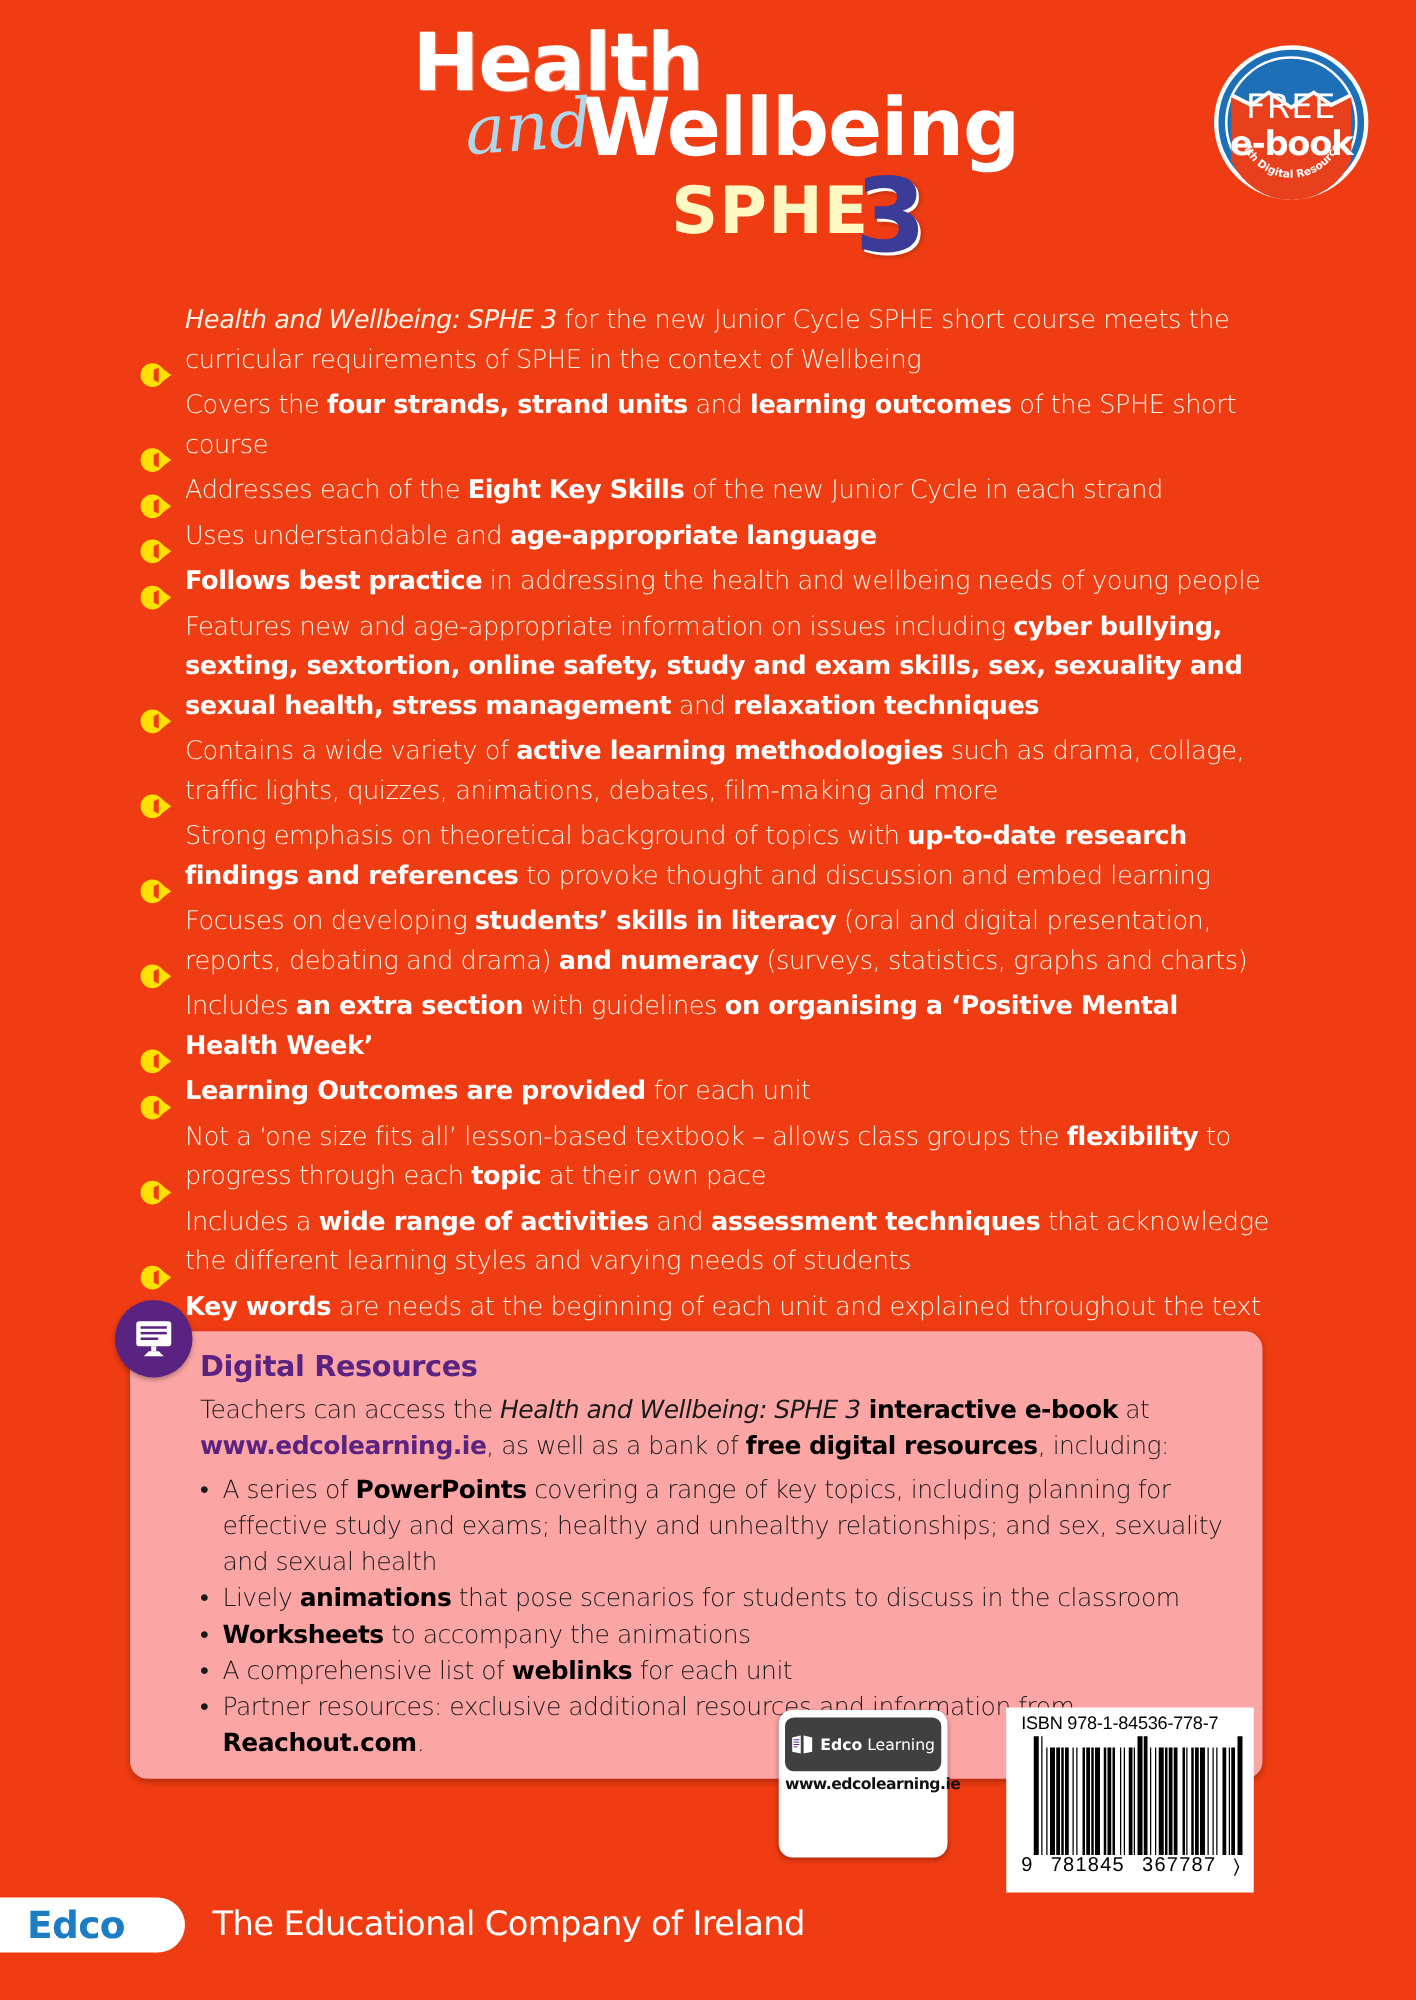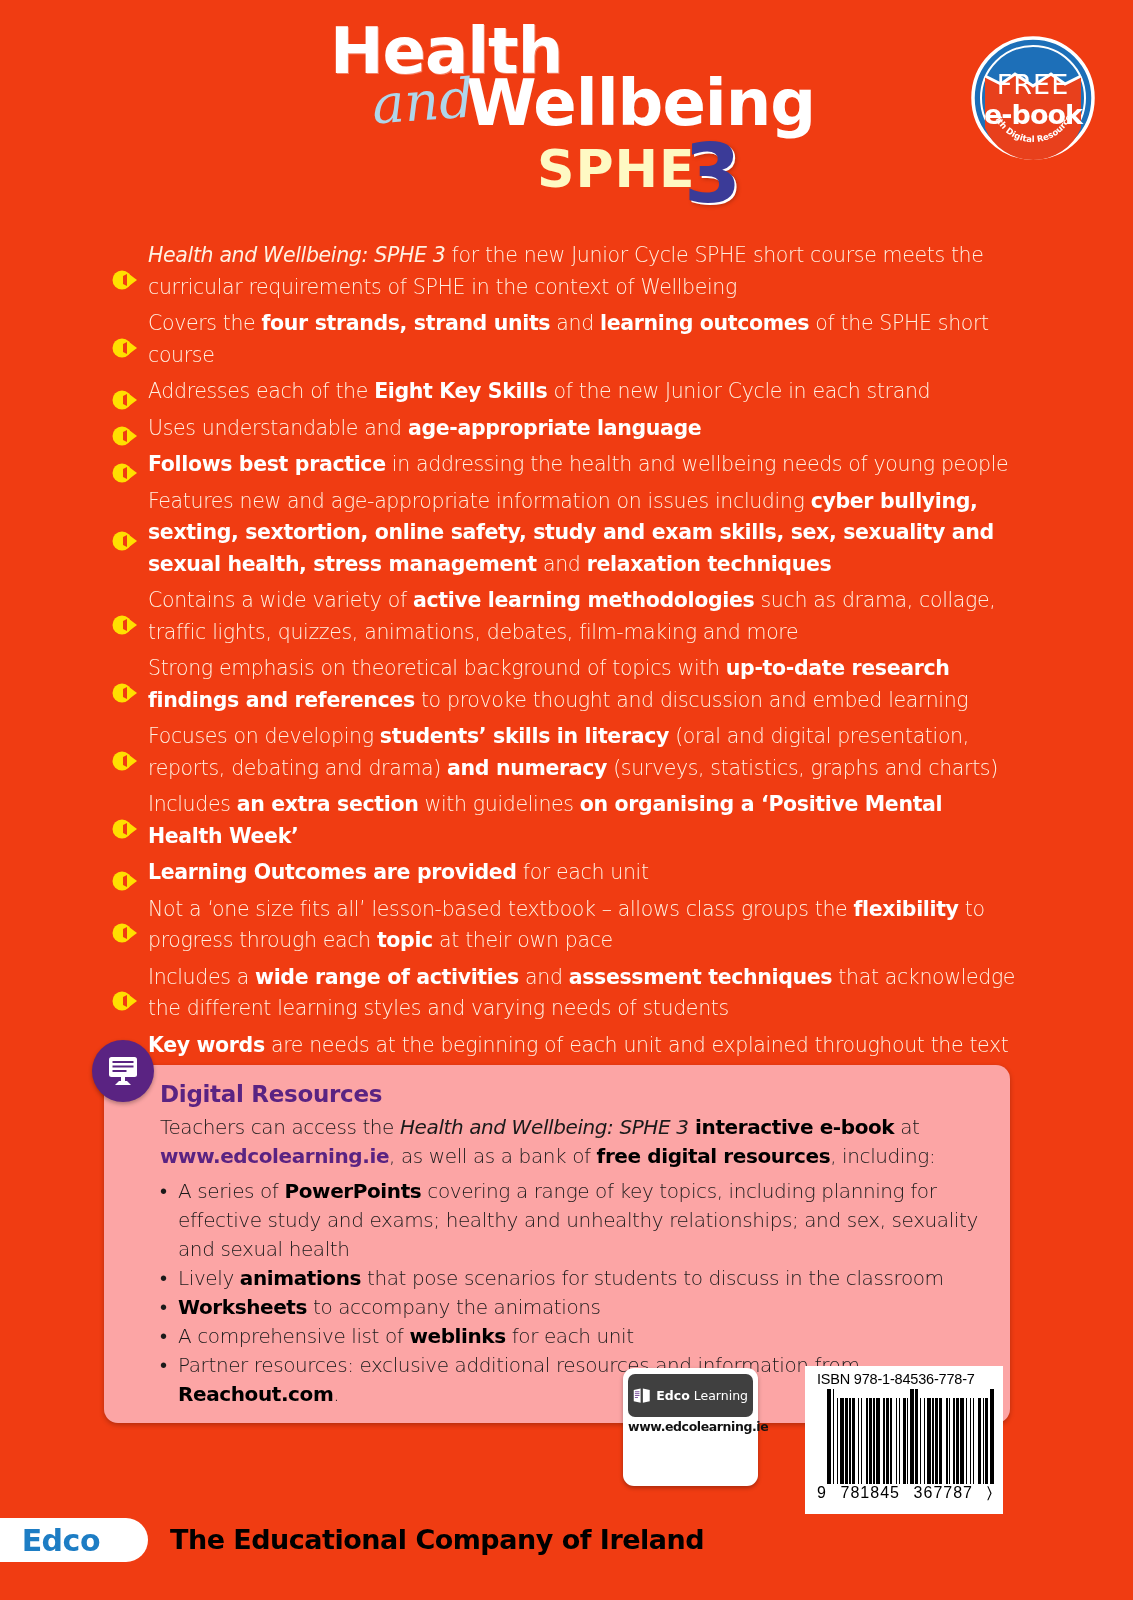--- a/index.html
+++ b/index.html
@@ -95,21 +95,21 @@
   
   .bullet-list {
     position: absolute;
     left: 112px;
     top: 240px;
     width: 906px;
   }
 
   .bullet-row {
     display: flex;
-    align-items: center;
+    align-items: flex-end;
     margin-bottom: 5px;
   }
 
   .bullet-marker {
     flex: 0 0 36px;
     padding-top: 9px;
     height: 22px;
   }
 
   .bullet-text {
@@ -291,23 +291,23 @@
     color: #1D7DC4;
     font-size: 30px;
     font-weight: bold;
     font-family: "DejaVu Sans", sans-serif;
     letter-spacing: -0.5px;
   }
   .footer-tagline {
     position: absolute;
     left: 170px;
     top: 1524px;
-    color: #000000;
+    color: #ffffff;
     font-size: 27px;
-    font-weight: bold;
+    font-weight: normal;
     font-family: "DejaVu Sans", sans-serif;
     letter-spacing: -0.5px;
   }
 </style>
 </head>
 <body>
 
 <div class="cover-title">
   <div class="title-line1">Health</div>
   <div class="title-and">and</div>

